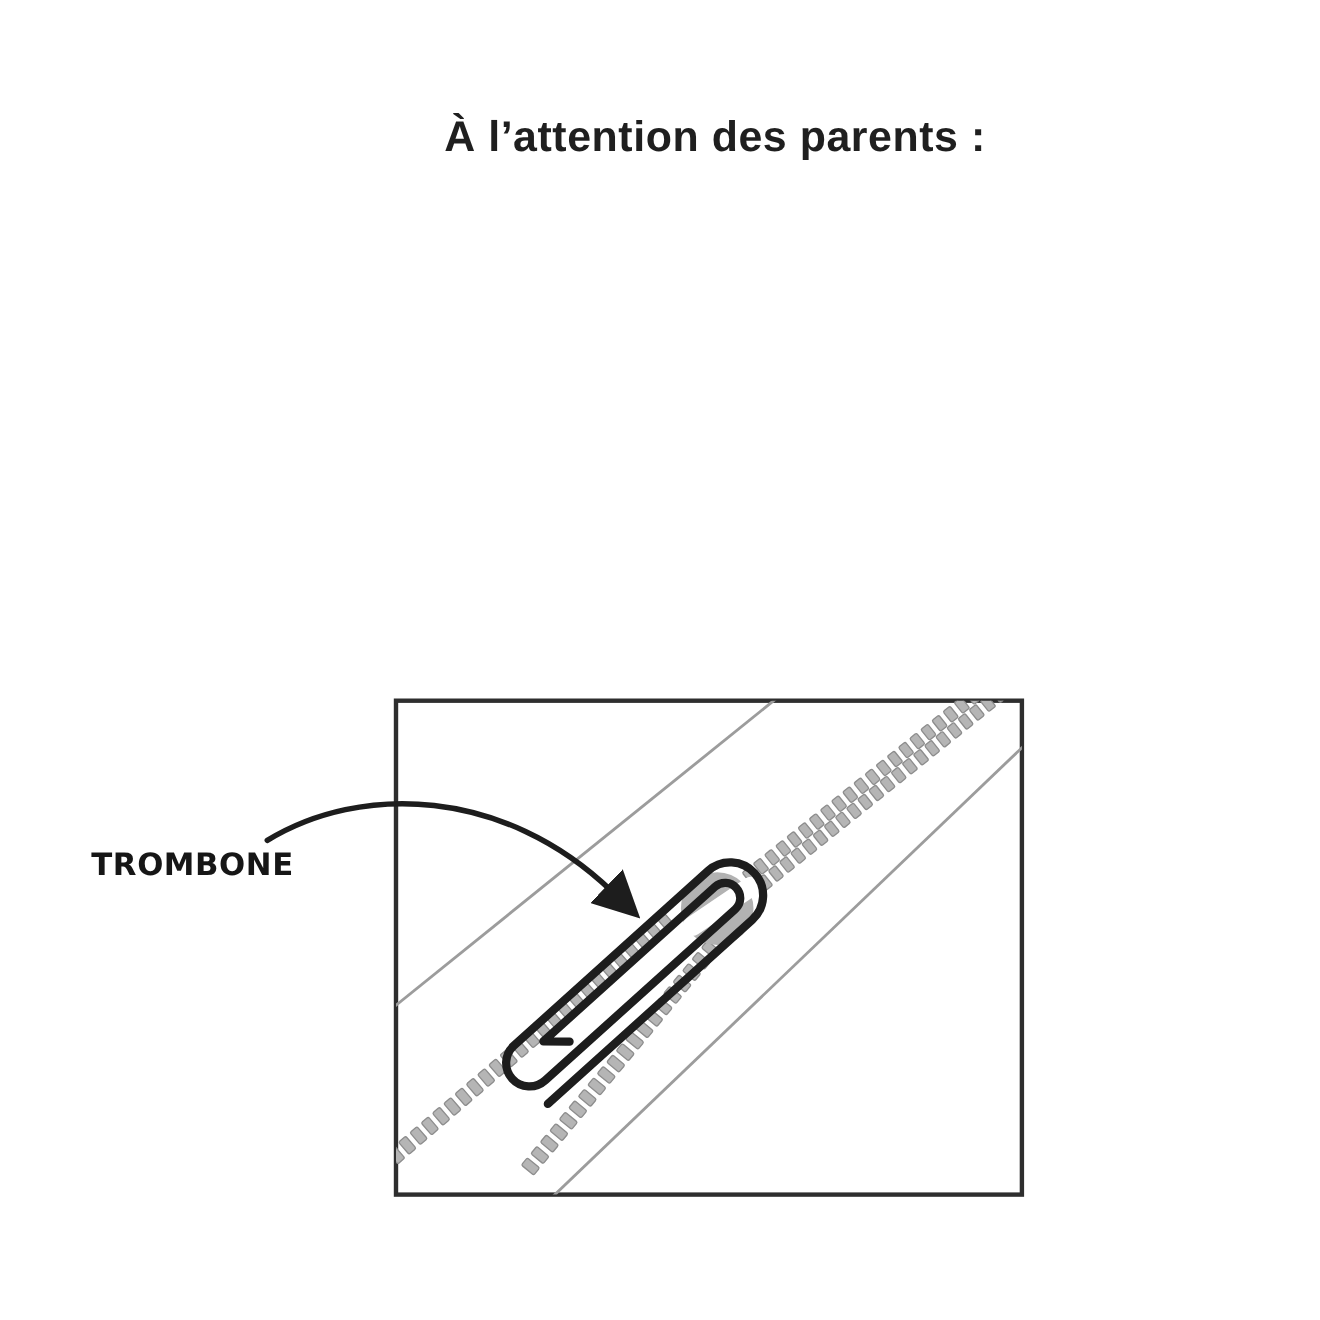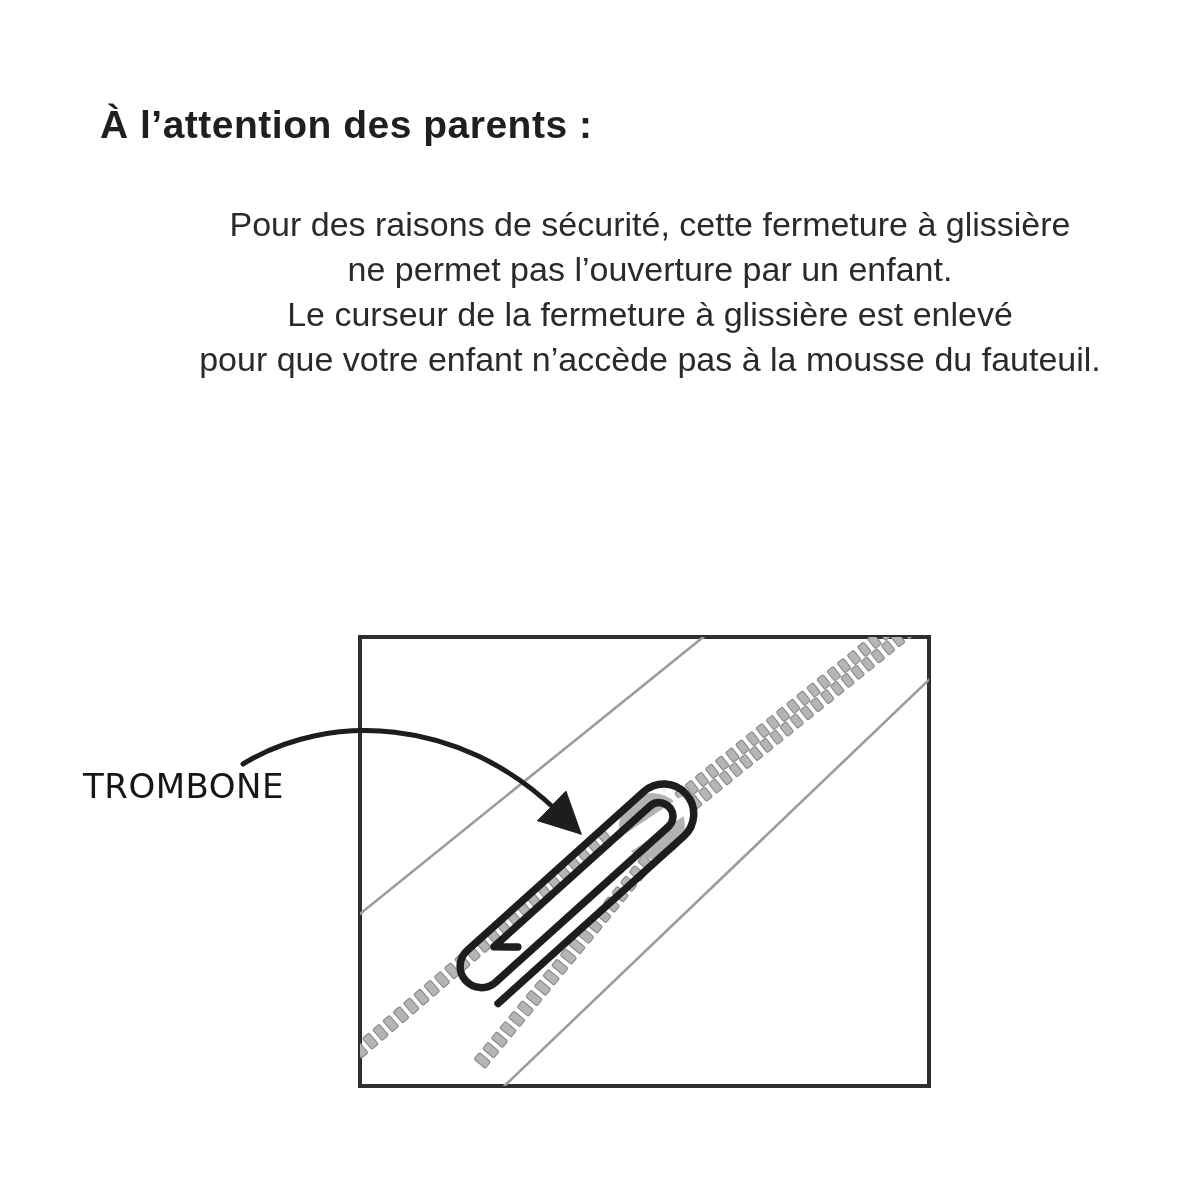--- a/index.html
+++ b/index.html
@@ -7,51 +7,47 @@
     width: 1200px; height: 1200px;
     background: #ffffff;
     position: relative;
     overflow: hidden;
     font-family: "Liberation Sans", sans-serif;
     color: #242424;
   }
   .page { position: absolute; inset: 0; }
   .title {
     position: absolute; left: 100px; top: 102px; width: 1100px;
-    margin: 0; text-align: left;
+    margin: 0; text-align: center;
     font-weight: bold; font-size: 39px; line-height: 1.2;
     letter-spacing: 0.5px; color: #1f1f1f;
   }
   .para {
     position: absolute; left: 100px; width: 1100px;
     margin: 0; text-align: center;
     font-size: 34px; line-height: 45px;
     white-space: pre-line; color: #2a2a2a;
   }
   .p1 { top: 202px; }
   .p2 { top: 466px; }
   .trombone {
     position: absolute; left: 83px; top: 766px;
     font-family: "DejaVu Sans", sans-serif;
-    font-weight: normal; font-size: 34px; line-height: 40px;
+    font-weight: bold; font-size: 28px; line-height: 40px;
     color: #161616; letter-spacing: 0.5px;
   }
   .illus { position: absolute; left: 0; top: 0; }
 </style>
 </head>
 <body>
 
 <div class="page">
 
   <h1 class="title">À l’attention des parents :</h1>
 
-  <p class="para p1">Pour des raisons de sécurité, cette fermeture à glissière
-ne permet pas l’ouverture par un enfant.
-Le curseur de la fermeture à glissière est enlevé
-pour que votre enfant n’accède pas à la mousse du fauteuil.</p>
 
 
   <div class="trombone">TROMBONE</div>
 
   <svg class="illus" width="1200" height="1200" viewBox="0 0 1200 1200">
     <defs>
       <marker id="ah" viewBox="0 0 10 10" refX="1.5" refY="5" markerWidth="8.5" markerHeight="8.5" orient="auto" markerUnits="strokeWidth">
         <path d="M0,0 L10,5 L0,10 Z" fill="#1d1d1d"></path>
       </marker>
       <clipPath id="boxclip">

